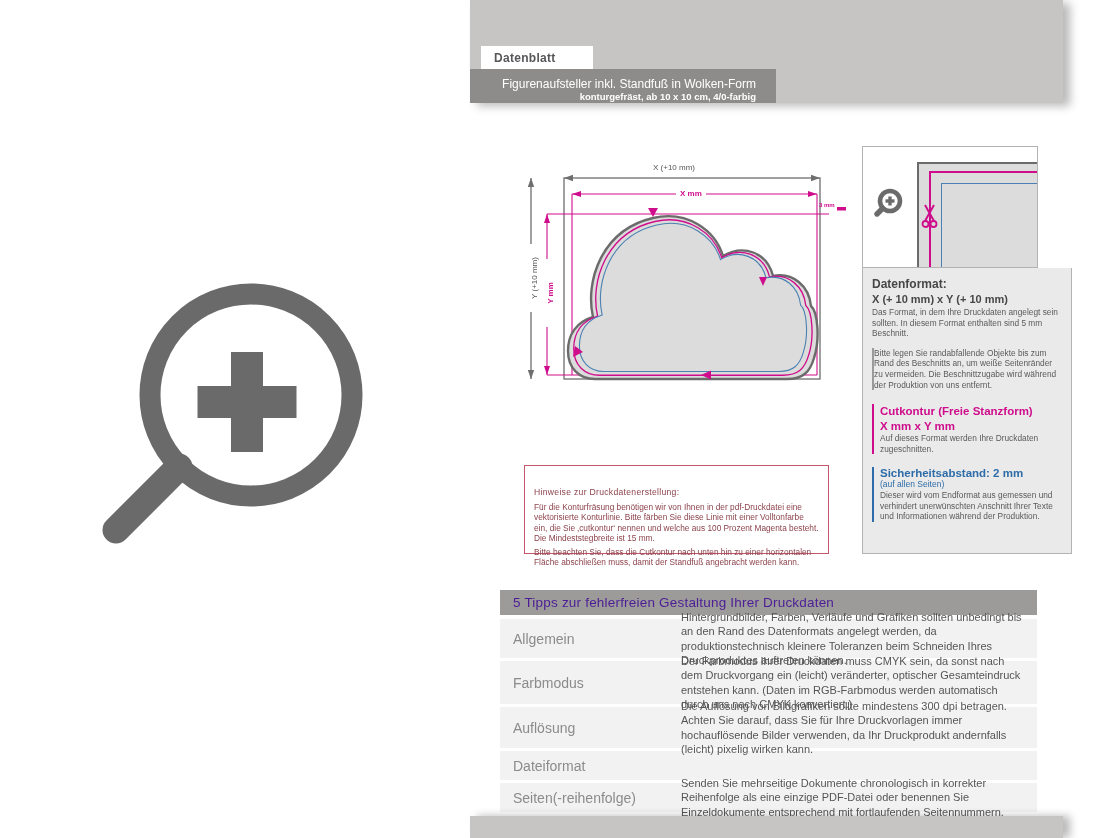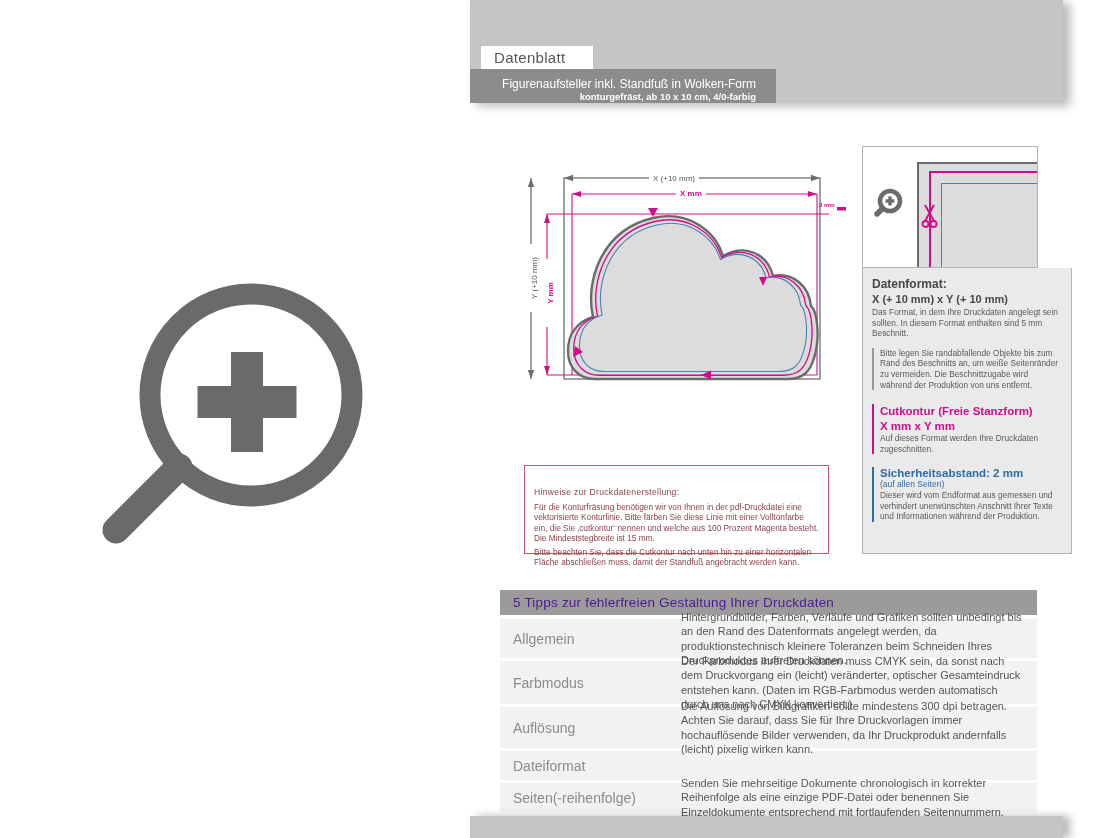--- a/index.html
+++ b/index.html
@@ -5,21 +5,21 @@
   html,body{margin:0;padding:0;background:#fff;}
   .canvas{position:relative;width:1117px;height:838px;background:#fff;overflow:hidden;
           font-family:"Liberation Sans",sans-serif;}
   .abs{position:absolute;}
 
   
   .top-gray{left:470px;top:0;width:593px;height:103px;background:#c6c5c4;
             box-shadow:7px 3px 9px rgba(0,0,0,.28);}
   .datenblatt-band{left:481px;top:46px;width:112px;height:23px;background:#fff;
             display:flex;align-items:center;padding-left:13px;box-sizing:border-box;}
-  .datenblatt-band span{font-size:15px;color:#57575a;letter-spacing:.3px;}
+  .datenblatt-band span{font-size:12px;color:#57575a;letter-spacing:.3px;font-weight:bold;}
   .dark-banner{left:470px;top:69px;width:306px;height:34px;background:#8e8c8b;color:#fff;
             text-align:right;box-sizing:border-box;padding:8px 20px 0 0;}
   .dark-banner .l1{font-size:12px;line-height:14px;}
   .dark-banner .l2{font-size:9.5px;line-height:12px;font-weight:bold;}
 
   .footer-bar{left:470px;top:816px;width:593px;height:22px;background:#c6c5c4;
             box-shadow:7px 0 9px rgba(0,0,0,.28);}
 
   
   .diagram{left:515px;top:160px;width:345px;height:230px;}
@@ -41,21 +41,21 @@
   .b-h{top:19px;left:22px;right:0;height:0;border-top:1.5px solid #4a80b2;}
   .b-v{left:22px;top:19px;bottom:0;width:0;border-left:1.5px solid #4a80b2;}
 
   
   .info-panel{left:862px;top:268px;width:210px;height:286px;background:#eaeaea;
           border:1px solid #b3b3b3;border-top:none;box-sizing:border-box;
           padding:9px 9px 0 9px;color:#5a5a5a;}
   .ip-title{font-size:12px;font-weight:bold;color:#474747;}
   .ip-dims{font-size:11px;font-weight:bold;color:#474747;margin:2px 0 2px;}
   .ip-text{font-size:8.3px;line-height:1.28;}
-  .bar-block{border-left:2px solid #9a9a9a;padding-left:6px;margin-top:9px;}
+  .bar-block{border-left:2px solid #9a9a9a;margin-top:9px;}
   .cut-block{border-left:2px solid #cf0d8c;padding-left:6px;margin-top:14px;}
   .cut-title{font-size:11.5px;font-weight:bold;color:#cf0d8c;line-height:1.25;}
   .safe-block{border-left:2px solid #2d6ca8;padding-left:6px;margin-top:13px;}
   .safe-title{font-size:11.5px;font-weight:bold;color:#2d6ca8;}
   .safe-sub{font-size:8.5px;color:#2d6ca8;margin-bottom:1px;}
 
   
   .hinweis-box{left:524px;top:465px;width:305px;height:89px;background:#fff;
           border:1px solid #c4566b;box-sizing:border-box;padding:21px 9px;color:#8d434c;}
   .hw-title{font-size:8.6px;letter-spacing:.3px;margin-bottom:5px;}
@@ -131,21 +131,21 @@
                  C 70 122 86 70 138 58 C 172 50 200 70 208 96
                  C 228 84 252 92 258 116 C 278 112 294 126 296 146
                  C 303 152 305 180 299 198 C 295 212 288 219 272 219 Z" fill="none" stroke="#4a80b2" stroke-width="1.2" transform="translate(16.2,12.2) scale(0.91)"></path>
       </g>
 
       <polygon points="138,57 133,48 143,48" fill="#cf0d8c"></polygon>
       <polygon points="186,215 196,210.5 196,219.5" fill="#cf0d8c"></polygon>
       <polygon points="58,197 60,186 68,192" fill="#cf0d8c"></polygon>
       <polygon points="248,126 244,117 252,117" fill="#cf0d8c"></polygon>
     </svg>
-    <span class="dlabel" style="left:134px;top:14px">X (+10 mm)</span>
+    <span class="dlabel" style="left:134px;top:3px">X (+10 mm)</span>
     <span class="dlabel mag" style="left:161px;top:29px">X mm</span>
     <span class="dlabel rot" style="left:-14px;top:113px;width:60px">Y (+10 mm)</span>
     <span class="dlabel mag rot" style="left:2px;top:128px;width:60px">Y mm</span>
     <span class="gap-label">3 mm</span>
   </div>
 
   <div class="abs detail-box">
     <svg class="abs" style="left:10px;top:40px" width="36" height="44" viewBox="0 0 36 44">
       <circle cx="17" cy="14" r="10" fill="#fff" stroke="#6b6b6b" stroke-width="4.6"></circle>
       <line x1="12.5" y1="14" x2="21.5" y2="14" stroke="#6b6b6b" stroke-width="3.4"></line>

